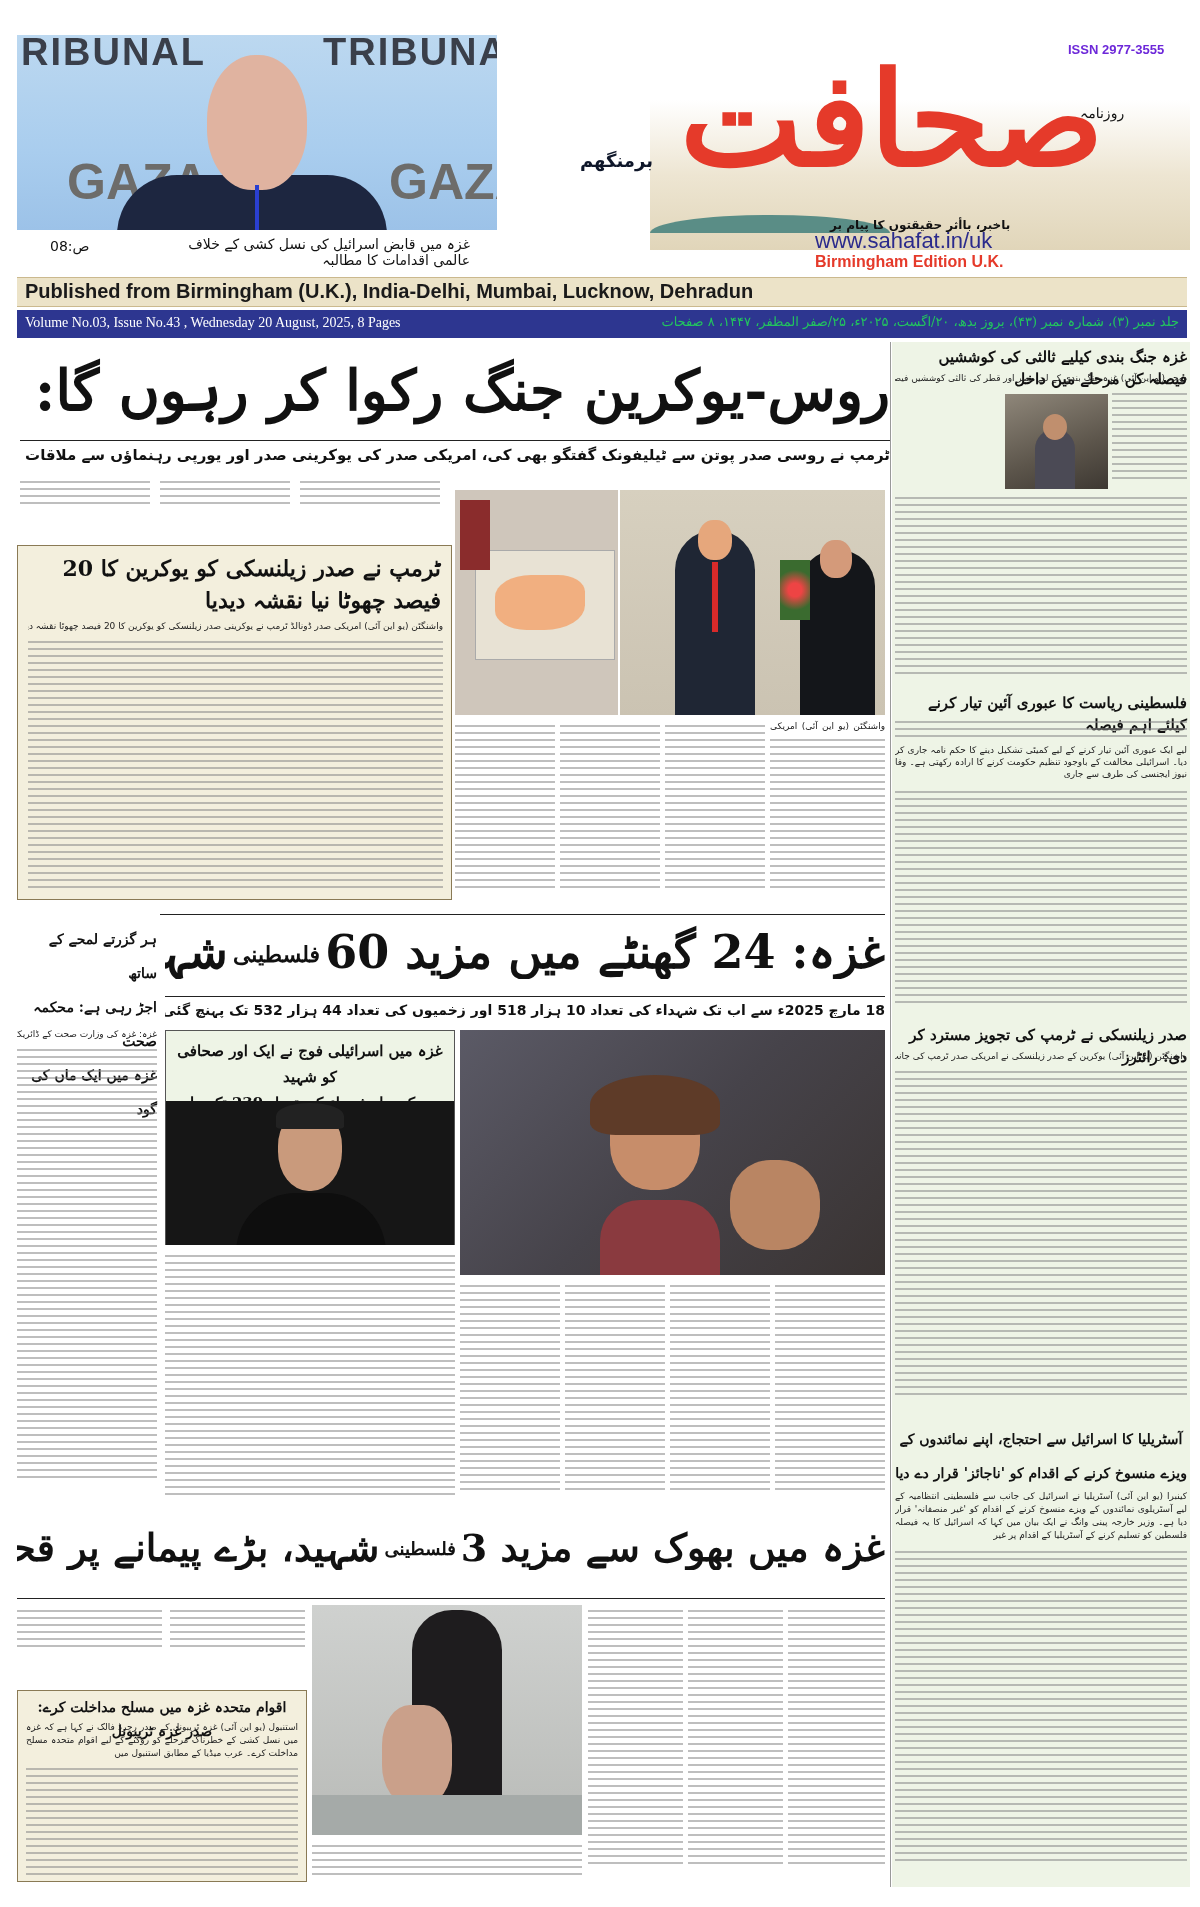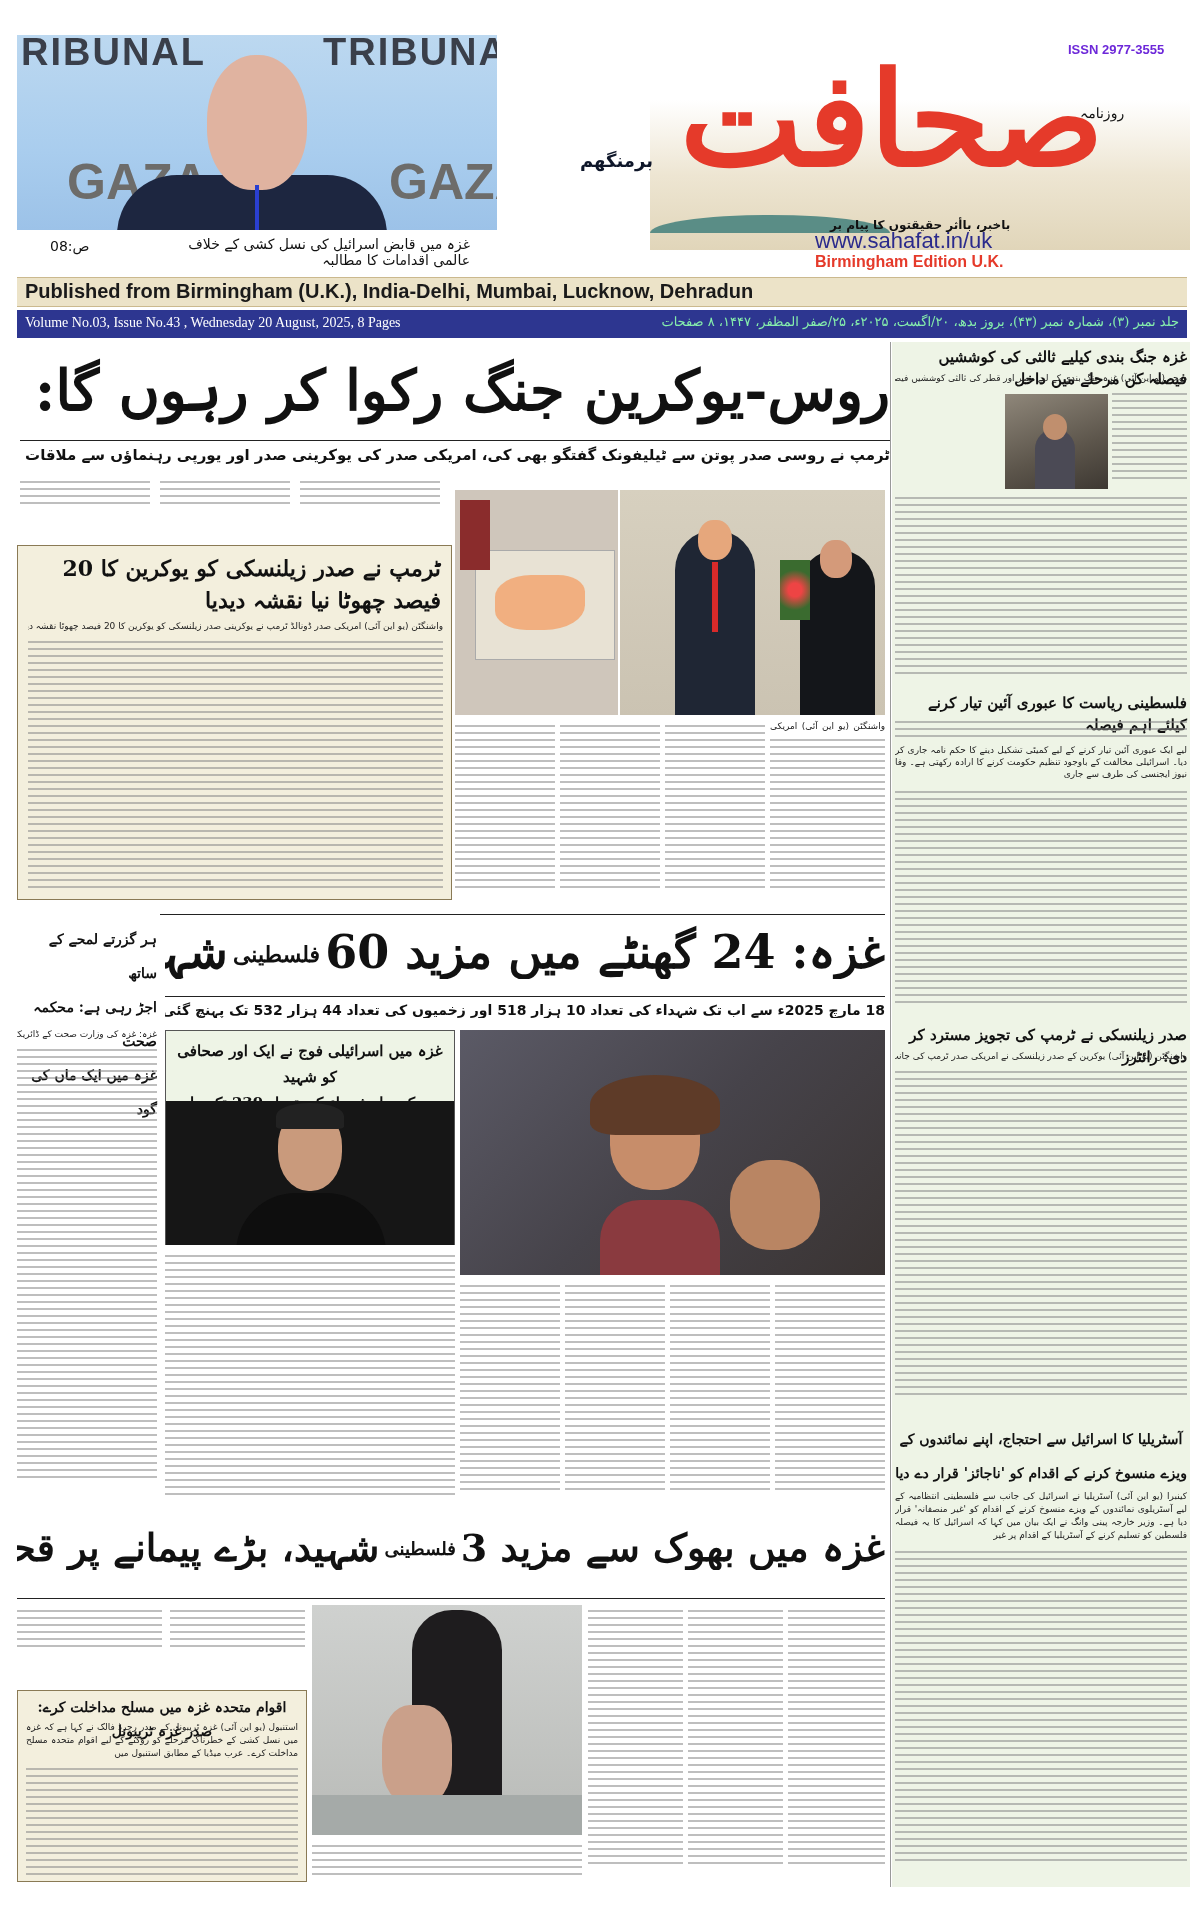--- a/index.html
+++ b/index.html
@@ -38,21 +38,21 @@
 <div class="abs" style="left:580px;top:150px;font:bold 18px 'DejaVu Sans',sans-serif;color:#0f172a;direction:rtl">برمنگھم</div>
 <div class="abs" style="left:830px;top:218px;font:bold 12px 'DejaVu Sans',sans-serif;direction:rtl">باخبر، باأثر حقیقتوں کا پیام بر</div>
 <div class="abs" style="left:815px;top:228px;font:22px 'Liberation Sans',sans-serif;color:#2a2a8c">www.sahafat.in/uk</div>
 <div class="abs" style="left:815px;top:253px;font:bold 16px 'Liberation Sans',sans-serif;color:#e53a2a">Birmingham Edition U.K.</div>
 
 <div class="abs" style="left:17px;top:277px;width:1170px;height:30px;background:#ece3c8;border-top:1px solid #cbb98e;border-bottom:1px solid #cbb98e">
   <div style="padding:2px 8px;font:bold 20px 'Liberation Sans',sans-serif;color:#1a1a1a;white-space:nowrap">Published from Birmingham (U.K.), India-Delhi, Mumbai, Lucknow, Dehradun</div>
 </div>
 <div class="abs" style="left:17px;top:310px;width:1170px;height:28px;background:#2d3690">
   <div class="abs" style="left:8px;top:5px;font:14px 'Liberation Serif',serif;color:#fff;white-space:nowrap">Volume No.03, Issue No.43 , Wednesday 20  August, 2025, 8 Pages</div>
-  <div class="abs" style="right:8px;top:4px;font:13px 'DejaVu Serif',serif;color:#86efac;direction:rtl;white-space:nowrap">جلد نمبر (۳)، شمارہ نمبر (۴۳)، بروز بدھ، ۲۰/اگست، ۲۰۲۵ء، ۲۵/صفر المظفر، ۱۴۴۷، ۸ صفحات</div>
+  <div class="abs" style="right:8px;top:4px;font:13px 'DejaVu Serif',serif;color:#22c55e;direction:rtl;white-space:nowrap">جلد نمبر (۳)، شمارہ نمبر (۴۳)، بروز بدھ، ۲۰/اگست، ۲۰۲۵ء، ۲۵/صفر المظفر، ۱۴۴۷، ۸ صفحات</div>
 </div>
 
 <div class="abs rtl" style="left:20px;top:350px;width:870px;font:bold 56px 'DejaVu Serif',serif;line-height:80px;color:#111;white-space:nowrap;overflow:hidden">روس-یوکرین جنگ رکوا کر رہوں گا: صدر ٹرمپ</div>
 <div class="hr" style="left:20px;top:440px;width:870px;height:1px"></div>
 <div class="abs rtl" style="left:20px;top:446px;width:870px;font:bold 15px 'DejaVu Sans',sans-serif;white-space:nowrap;overflow:hidden">ٹرمپ نے روسی صدر پوتن سے ٹیلیفونک گفتگو بھی کی، امریکی صدر کی یوکرینی صدر اور یورپی رہنماؤں سے ملاقات اختتام پذیر</div>
 
 <div class="lines" style="left:20px;top:476px;width:130px;height:60px">
     <i></i>
     <i></i>
     <i></i>

